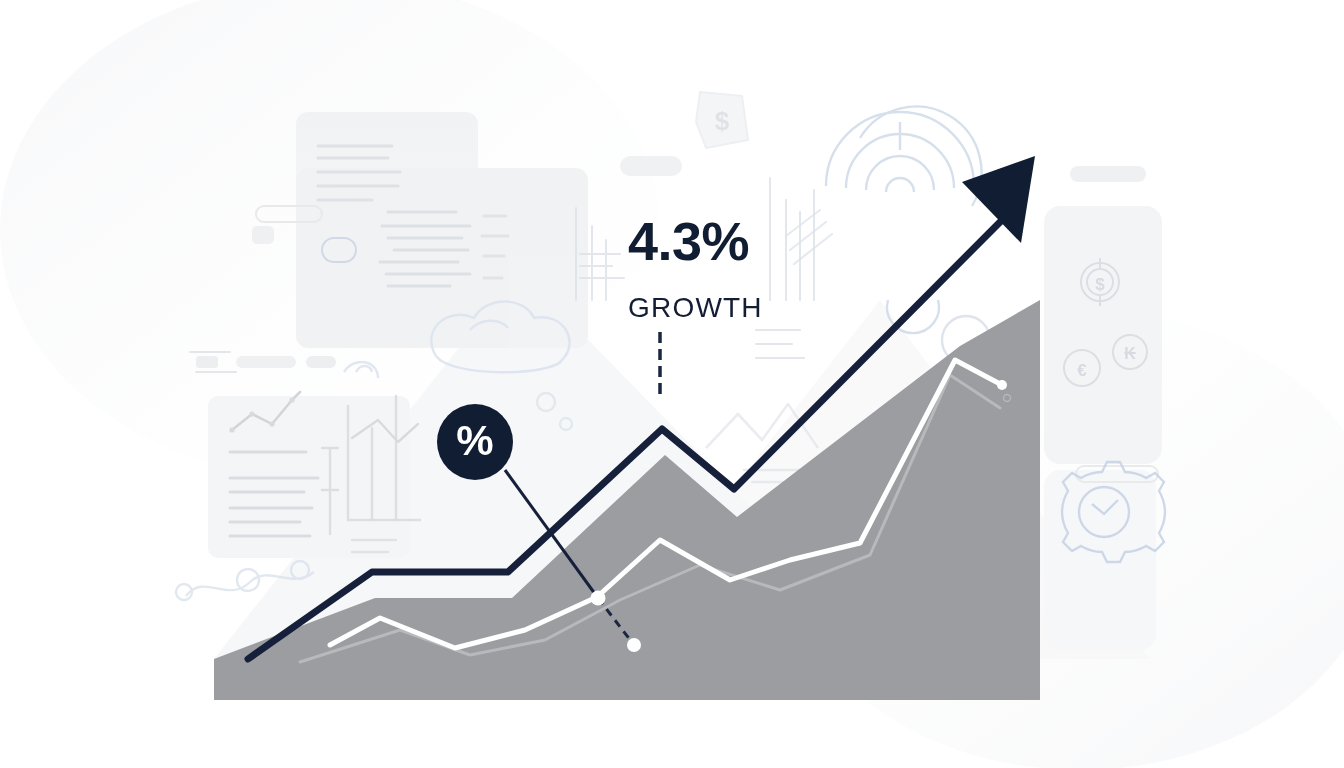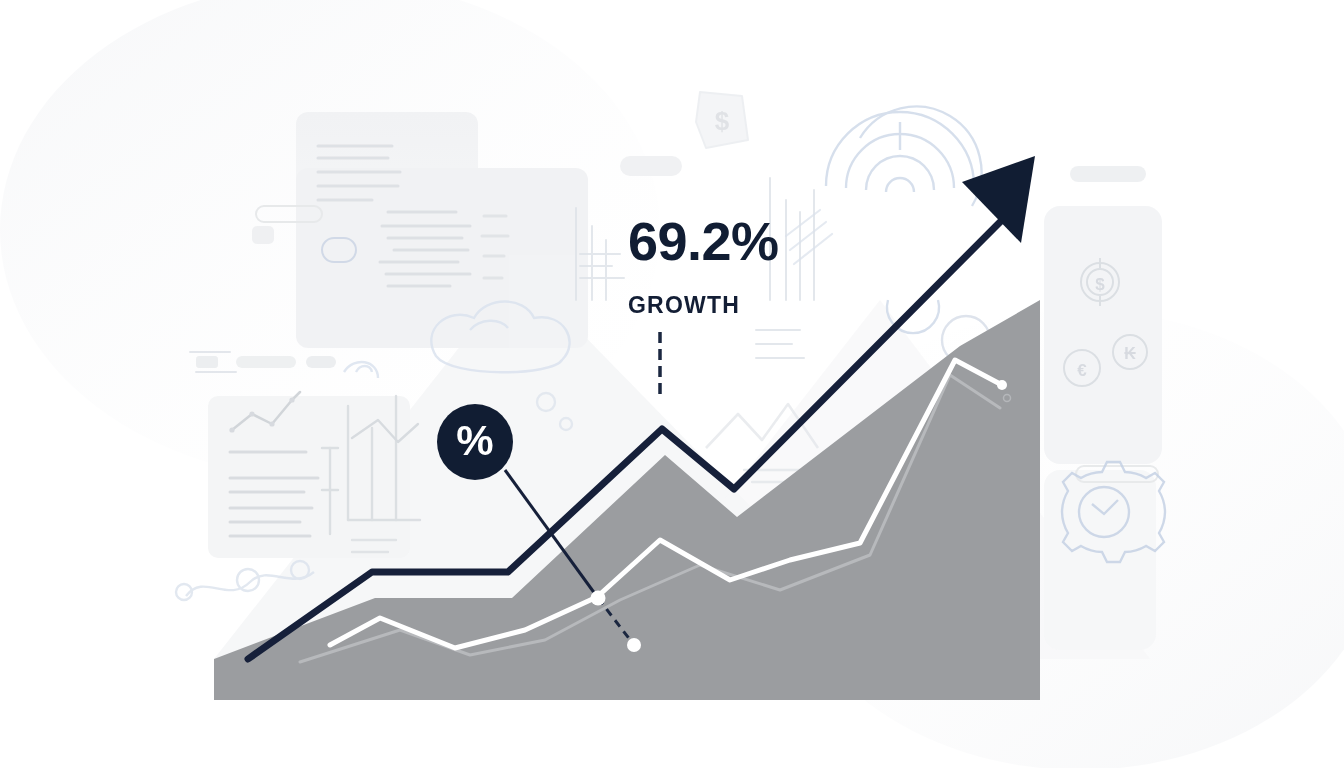--- a/index.html
+++ b/index.html
@@ -36,22 +36,22 @@
     font-size: 54px;
     font-weight: bold;
     letter-spacing: -0.5px;
     color: #111d33;
     line-height: 1;
     margin: 0;
     white-space: nowrap;
   }
   .kpi-label {
     font-family: "Liberation Sans", sans-serif;
-    font-size: 23px;
-    font-weight: bold;
+    font-size: 28px;
+    font-weight: normal;
     letter-spacing: 1.2px;
     color: #131e35;
     line-height: 1;
     margin: 26px 8px 0 0;
     white-space: nowrap;
   }
   .badge-pct {
     position: absolute;
     left: 437px;
     top: 404px;
@@ -287,21 +287,21 @@
     <line x1="598" y1="598" x2="634" y2="645" stroke="#1b2740" stroke-width="3" stroke-dasharray="8 6"></line>
 
     <circle cx="598" cy="598" r="7.5" fill="#ffffff"></circle>
     <circle cx="634" cy="645" r="7" fill="#ffffff"></circle>
     <circle cx="1002" cy="385" r="5" fill="#ffffff"></circle>
     <circle cx="1007" cy="398" r="3.5" fill="none" stroke="#b5b7ba" stroke-width="1.5"></circle>
 
   </svg>
 
   <div class="kpi-block">
-    <div class="kpi-value">69.2%</div>
+    <div class="kpi-value">4.3%</div>
     <div class="kpi-label">GROWTH</div>
   </div>
 
   <div class="badge-pct">
     <span>%</span>
   </div>
 
 </div>
 
 </body></html>

